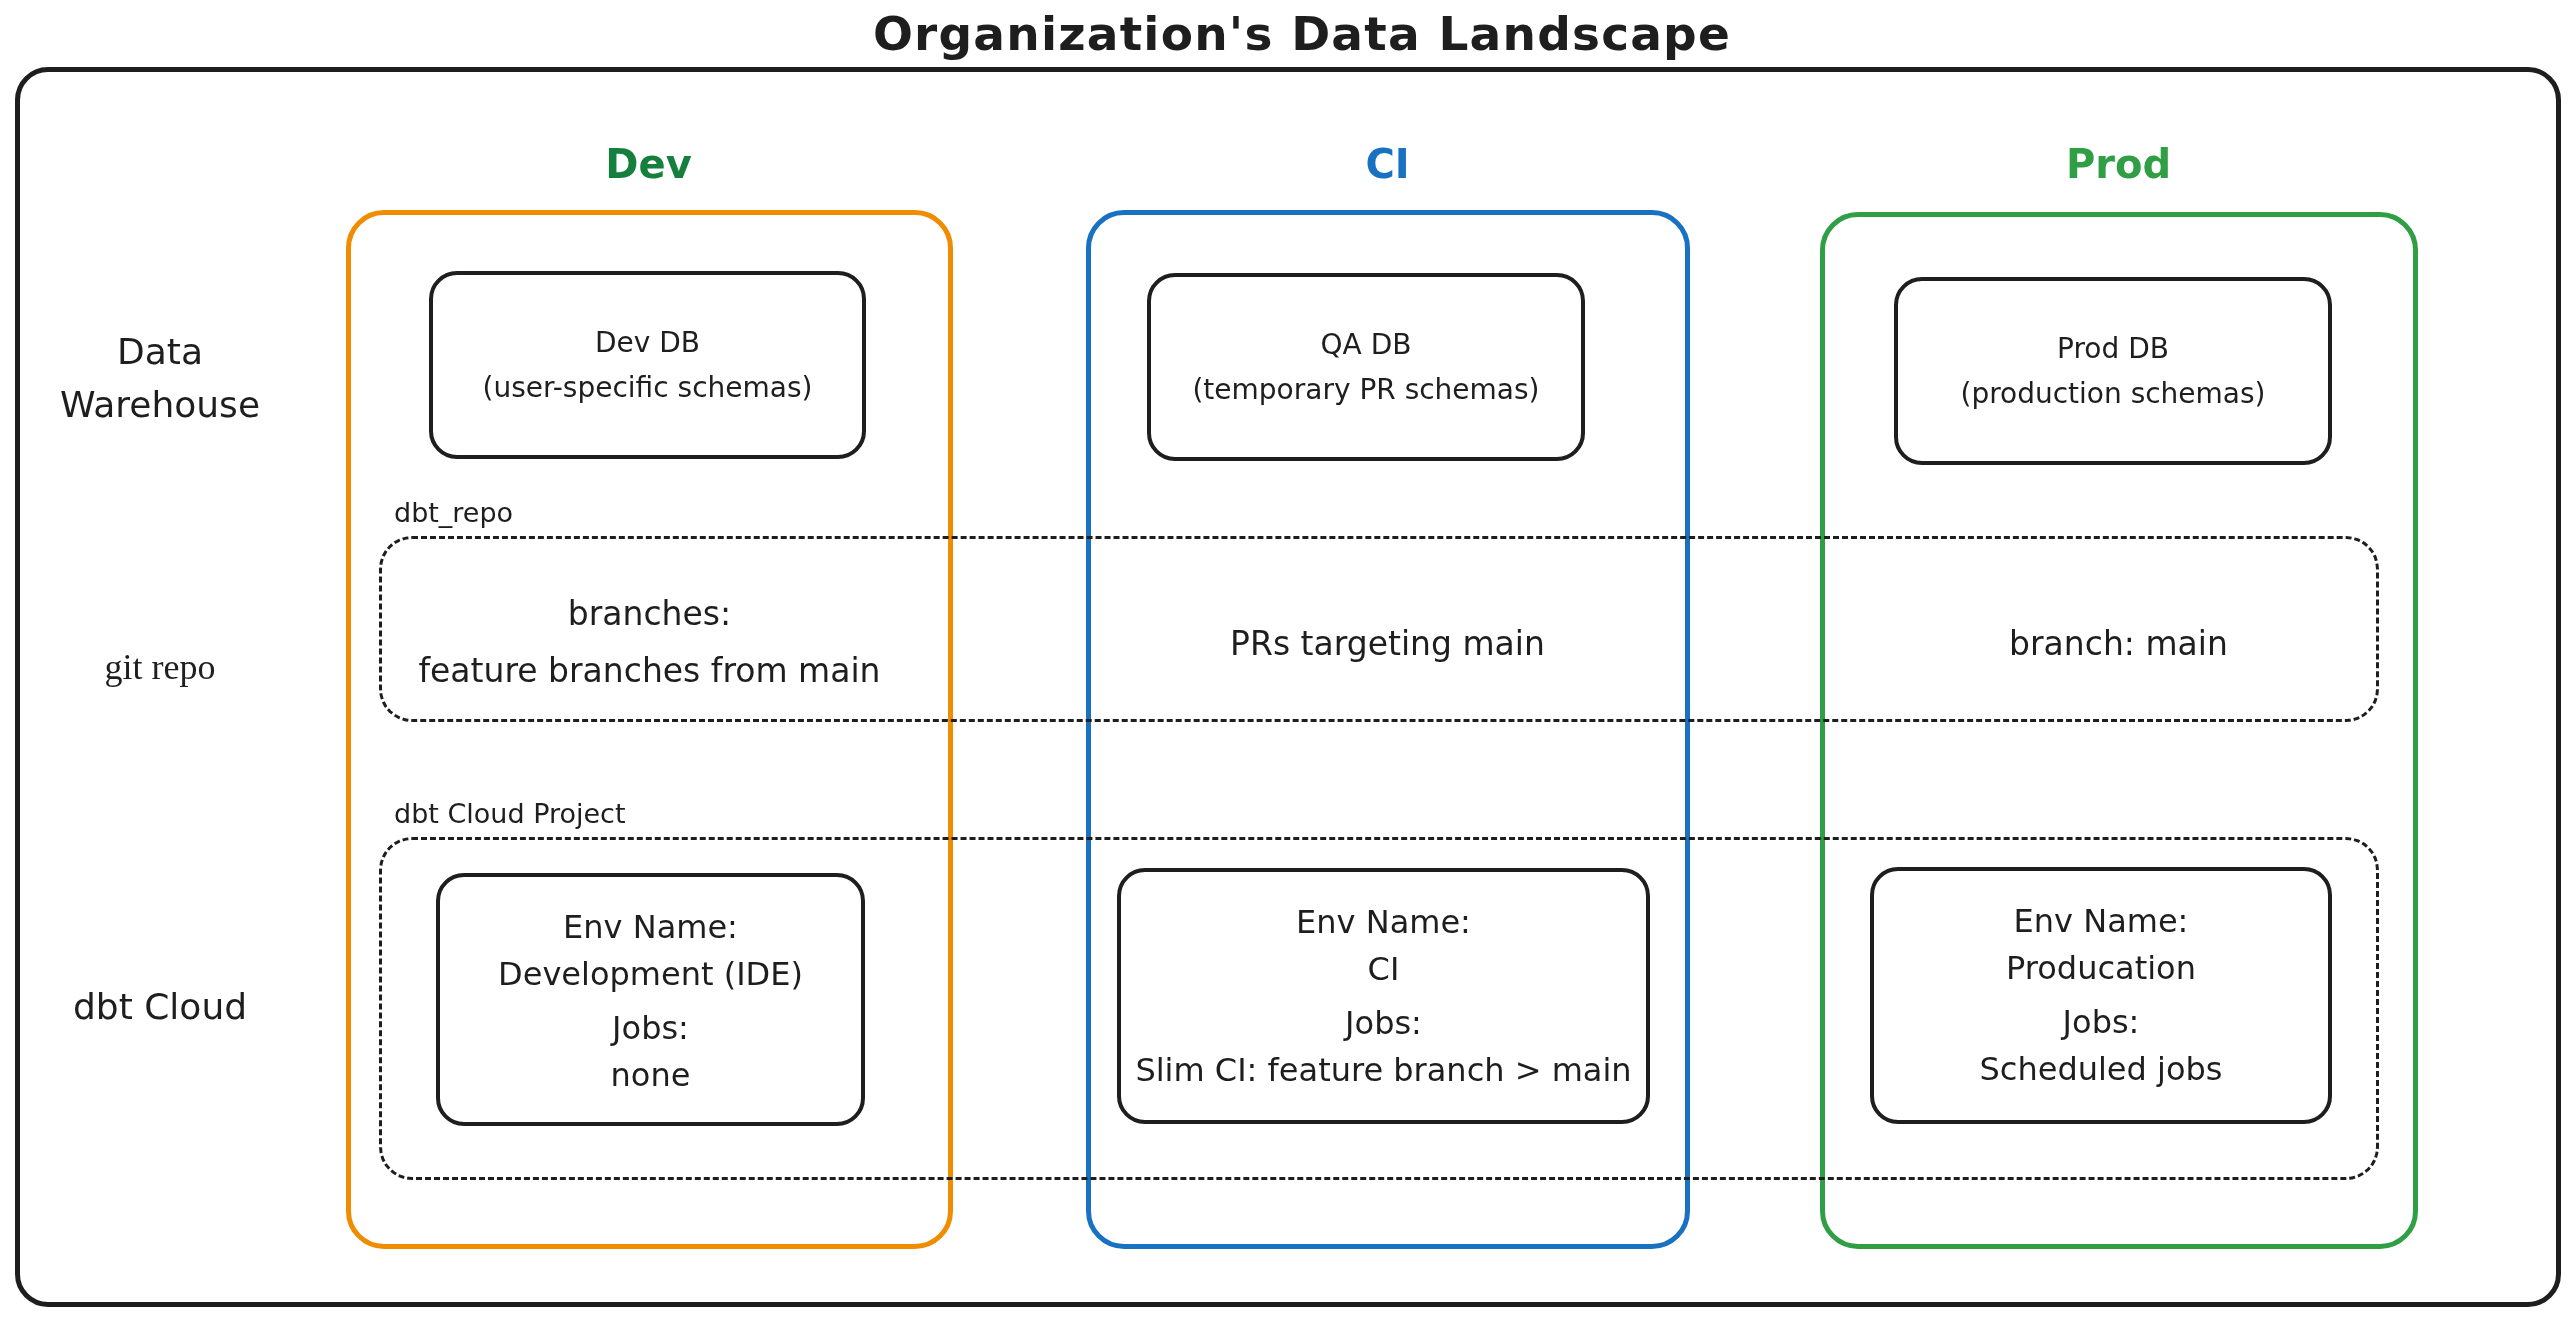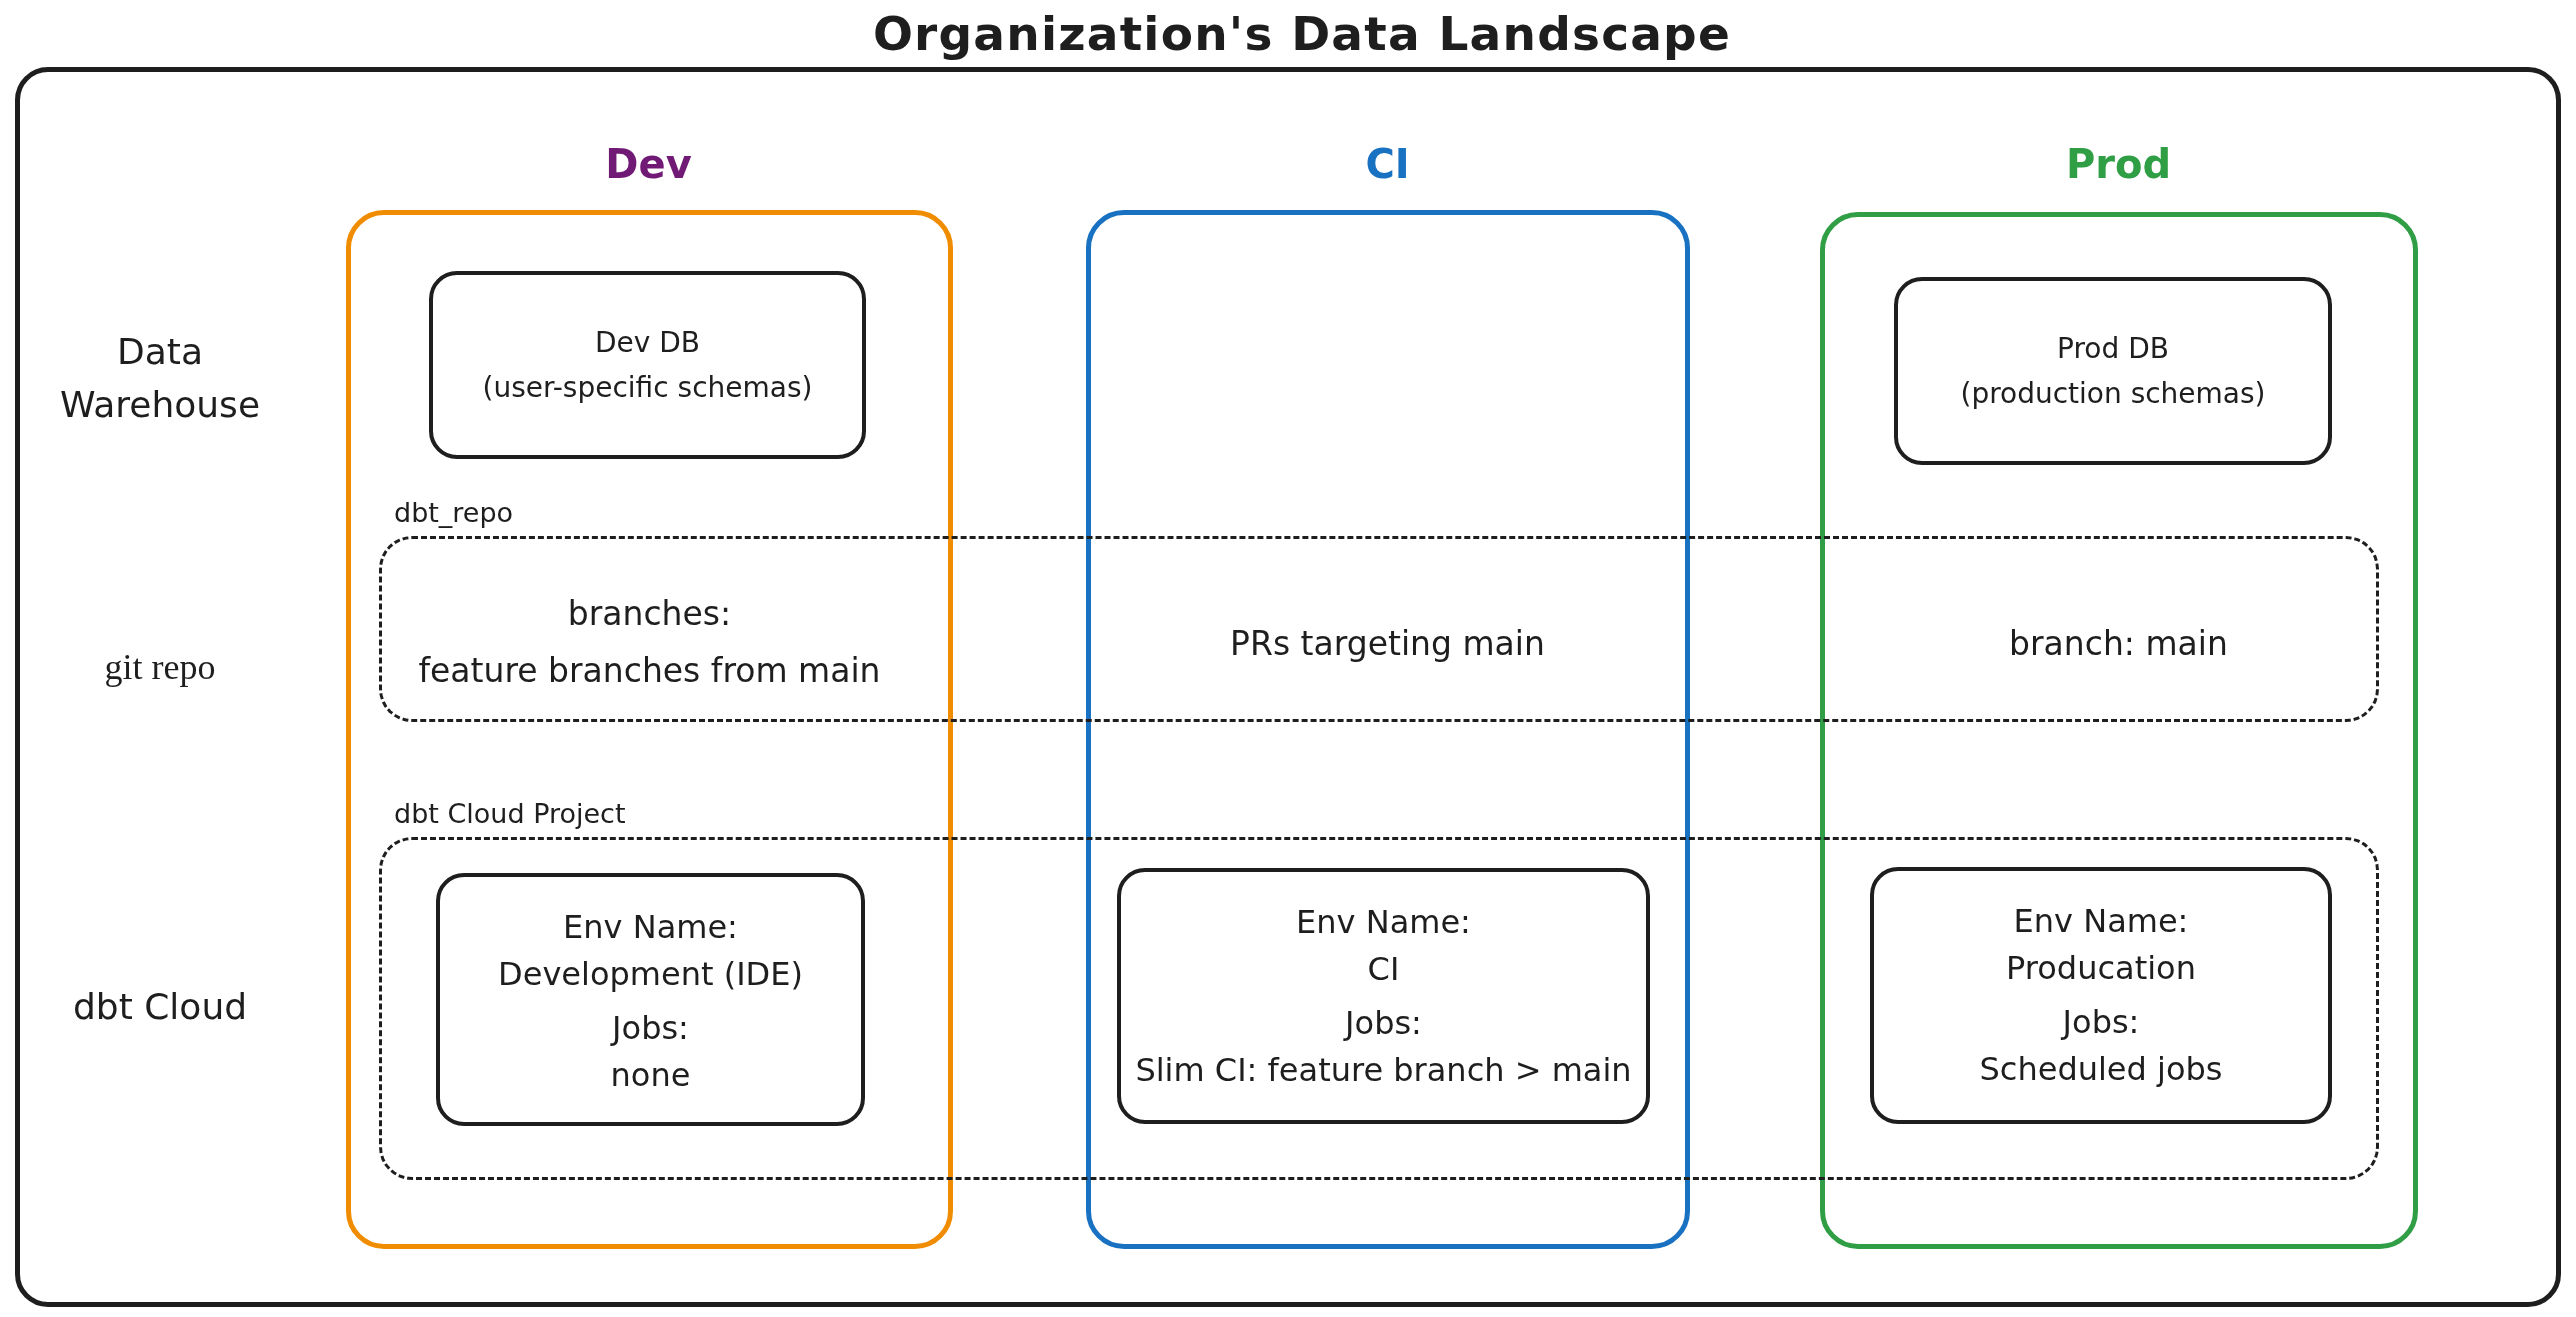--- a/index.html
+++ b/index.html
@@ -141,35 +141,39 @@
 </style>
 </head>
 <body>
 
 <div class="canvas">
 
   <div class="title">Organization's Data Landscape</div>
 
   <div class="outer-frame"></div>
 
-  <div class="col-header dev" style="color: #701a75;">Dev</div>
+  <div class="col-header dev" style="color: #15803d;">Dev</div>
   <div class="col-header ci" style="color: rgb(25, 113, 194);">CI</div>
   <div class="col-header prod" style="color: rgb(47, 158, 68);">Prod</div>
 
   <div class="col-rect dev" style="border-color: rgb(240, 140, 0);"></div>
   <div class="col-rect ci" style="border-color: rgb(25, 113, 194);"></div>
   <div class="col-rect prod" style="border-color: rgb(47, 158, 68);"></div>
 
   <div class="row-label warehouse">Data Warehouse</div>
   <div class="row-label gitrepo">git repo</div>
   <div class="row-label dbtcloud">dbt Cloud</div>
 
   <div class="db-box dev">
     <div>Dev DB</div>
     <div>(user-specific schemas)</div>
+  </div>
+  <div class="db-box ci">
+    <div>QA DB</div>
+    <div>(temporary PR schemas)</div>
   </div>
   <div class="db-box prod">
     <div>Prod DB</div>
     <div>(production schemas)</div>
   </div>
 
   <div class="band-label git">dbt_repo</div>
   <div class="band git"></div>
   <div class="band-cell dev">
     <div>branches:</div>

